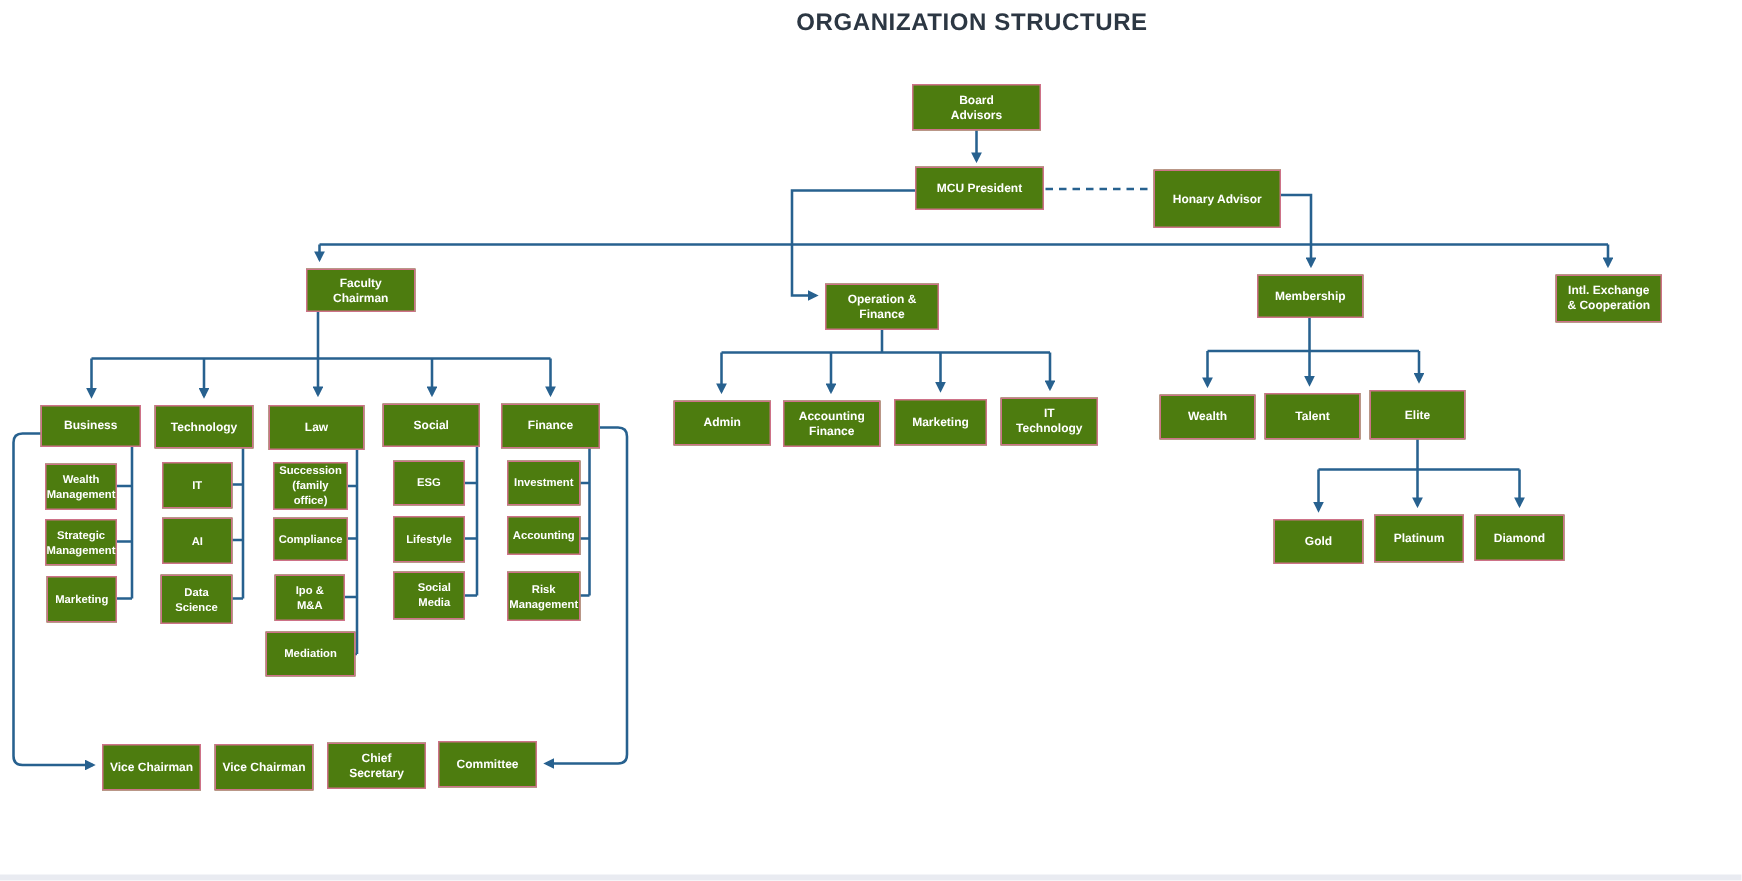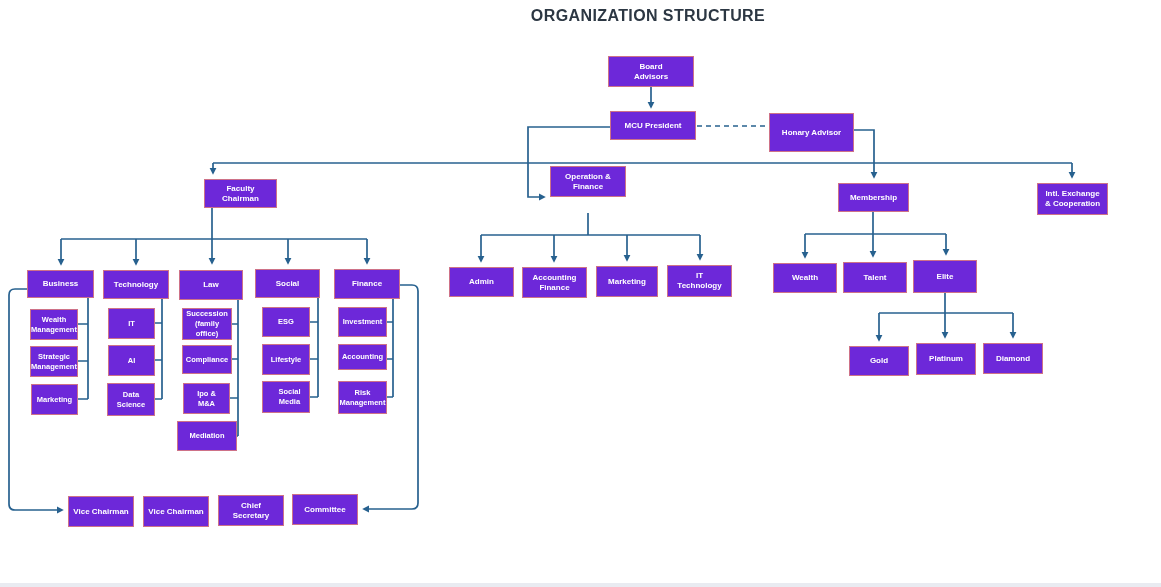--- a/index.html
+++ b/index.html
@@ -8,21 +8,21 @@
     font-family:"Liberation Sans",sans-serif;overflow:hidden;
   }
   .stage{position:absolute;inset:0;}
   .wires{position:absolute;left:0;top:0;}
   .title{
     position:absolute;left:448px;top:7px;width:400px;text-align:center;
     font-size:16px;font-weight:700;letter-spacing:.4px;color:#2c3743;
   }
   .node{
     position:absolute;box-sizing:border-box;
-    background:#6d28d9;border:1.5px solid #ce7288;color:#ffffff;
+    background:#4d7c0f;border:1.5px solid #ce7288;color:#ffffff;
     display:flex;align-items:center;justify-content:center;text-align:center;
     font-weight:700;font-size:8px;line-height:1.25;padding:0 5px;
   }
   .sm{font-size:7.5px;line-height:1.3;}
   .narrow{padding:0 16px;}
   .pad10{padding:0 11px;}
   .bottom-edge{position:absolute;left:0;right:0;bottom:0;height:4px;background:#e9ebf1;}
 </style>
 </head>
 <body>
@@ -82,21 +82,21 @@
     </g>
   </svg>
 
   <div class="title">ORGANIZATION STRUCTURE</div>
 
   <div class="node narrow" style="left:608px;top:56px;width:86px;height:31px;">Board Advisors</div>
   <div class="node" style="left:610px;top:111px;width:86px;height:29px;">MCU President</div>
   <div class="node" style="left:769px;top:113px;width:85px;height:39px;">Honary Advisor</div>
 
   <div class="node" style="left:176px;top:179px;width:73px;height:29px;margin-left:28px;">Faculty Chairman</div>
-  <div class="node" style="left:550px;top:166px;width:76px;height:31px;">Operation &amp; Finance</div>
+  <div class="node" style="left:550px;top:189px;width:76px;height:31px;">Operation &amp; Finance</div>
   <div class="node" style="left:838px;top:183px;width:71px;height:29px;">Membership</div>
   <div class="node" style="left:1037px;top:183px;width:71px;height:32px;">Intl. Exchange &amp; Cooperation</div>
 
   <div class="node" style="left:27px;top:270px;width:67px;height:28px;">Business</div>
   <div class="node" style="left:103px;top:270px;width:66px;height:29px;">Technology</div>
   <div class="node" style="left:179px;top:270px;width:64px;height:30px;">Law</div>
   <div class="node" style="left:255px;top:269px;width:65px;height:29px;">Social</div>
   <div class="node" style="left:334px;top:269px;width:66px;height:30px;">Finance</div>
 
   <div class="node sm" style="left:30px;top:309px;width:48px;height:31px;">Wealth Management</div>

